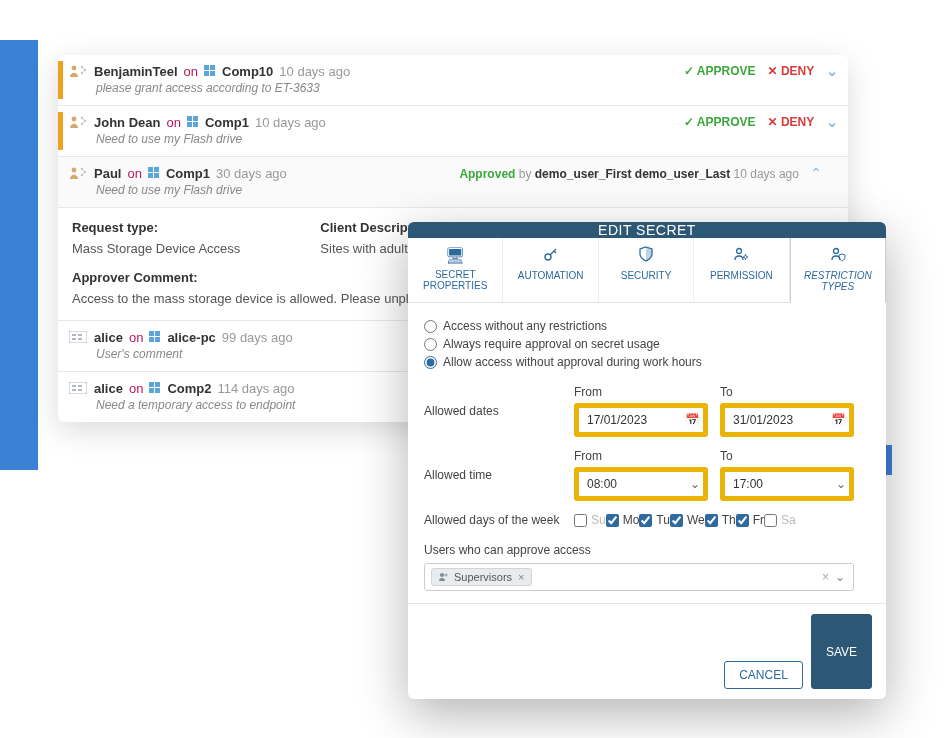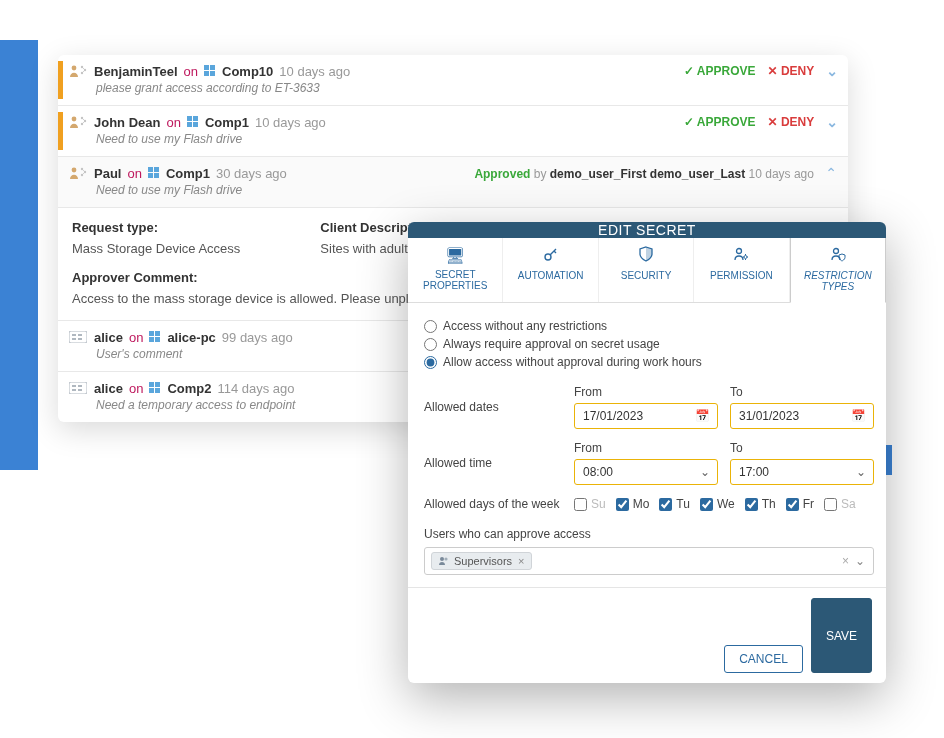--- a/index.html
+++ b/index.html
@@ -28,21 +28,21 @@
 .req-head .host { font-weight: 600; color: #333; }
 .req-head .age { color: #999; }
 .req-msg { font-size: 12px; color: #888; font-style: italic; padding-left: 28px; margin-top: 2px; }
 .req-actions { position: absolute; right: 10px; top: 8px; display: flex; align-items: center; gap: 12px; font-size: 12px; font-weight: 700; }
 .approve { color: #3aa83a; }
 .deny { color: #d93c3c; }
 .chev { color: #8bb8e0; font-size: 14px; cursor: pointer; }
 .req-icon { width: 20px; height: 16px; display: inline-flex; align-items: center; justify-content: center; }
 .person-icon svg, .card-icon svg, .win-icon svg { display: block; }
 
-.approved-status { position: absolute; right: 11px; top: 8px; font-size: 12px; color: #999; }
+.approved-status { position: absolute; right: 26px; top: 8px; font-size: 12px; color: #999; }
 .approved-status .ap { color: #3aa83a; font-weight: 600; }
 .approved-status .who { color: #333; font-weight: 600; }
 
 .details-block { padding: 12px 14px 14px 14px; font-size: 13px; color: #444; border-bottom: 1px solid #e8e8e8; }
 .details-grid { display: flex; gap: 80px; margin-bottom: 14px; }
 .details-grid .col .lbl { font-weight: 600; color: #333; margin-bottom: 6px; }
 .details-grid .col .val { color: #555; }
 .approver-lbl { font-weight: 600; color: #333; margin-bottom: 6px; }
 .approver-txt { color: #555; }
 
@@ -51,33 +51,33 @@
   background: #fff; border-radius: 6px;
   box-shadow: 0 15px 50px rgba(0,0,0,0.3);
   overflow: hidden;
 }
 .modal-header { background: #2c5876; color: #fff; text-align: center; font-size: 14px; font-weight: 500; letter-spacing: 0.5px; }
 .tabs { display: flex; border-bottom: 1px solid #ddd; }
 .tab { flex: 1; text-align: center; padding: 8px 4px 10px 4px; font-size: 10px; color: #2c6aa0; cursor: pointer; border-right: 1px solid #eee; }
 .tab:last-child { border-right: none; font-style: italic; }
 .tab.active { border: 1px solid #ccc; border-bottom: 1px solid #fff; border-top: none; margin-bottom: -1px; background: #fff; }
 .tab-icon { font-size: 16px; display: block; margin-bottom: 4px; color: #2c6aa0; }
-.modal-body { padding: 14px 12px 12px 16px; font-size: 12px; color: #444; }
+.modal-body { padding: 14px 32px 12px 16px; font-size: 12px; color: #444; }
 .radio-group { margin-bottom: 14px; }
 .radio-row { display: flex; align-items: center; gap: 6px; padding: 2px 0; }
 .radio-row input[type="radio"] { accent-color: #2c6aa0; }
 .field-row { display: flex; align-items: center; gap: 10px; margin-bottom: 12px; }
 .field-row .flabel { width: 140px; font-size: 12px; color: #444; }
 .sub-lbl { font-size: 12px; color: #444; margin-bottom: 4px; }
 .two-inputs { display: flex; gap: 12px; }
 .two-inputs .half { flex: 1; }
-.inp { width: 100%; border: 1px solid #eab308; border-radius: 3px; padding: 5px 26px 5px 8px; font-size: 12px; color: #333; position: relative; background: #fff; }
+.inp { width: 100%; border: 5px solid #eab308; border-radius: 3px; padding: 5px 26px 5px 8px; font-size: 12px; color: #333; position: relative; background: #fff; }
 .inp-wrap { position: relative; }
 .inp-ico { position: absolute; right: 8px; top: 50%; transform: translateY(-50%); color: #666; font-size: 12px; pointer-events: none; }
-.days-row { display: flex; align-items: center; gap: 10px; flex-wrap: wrap; }
+.days-row { display: flex; align-items: center; flex-wrap: wrap; }
 .day { display: inline-flex; align-items: center; gap: 4px; font-size: 12px; color: #444; }
 .day input { accent-color: #2c6aa0; }
 .day.disabled { color: #bbb; }
 .users-lbl { font-size: 12px; color: #444; margin: 16px 0 6px 0; }
 .users-select { border: 1px solid #ccc; border-radius: 3px; padding: 4px 28px 4px 6px; display: flex; align-items: center; gap: 6px; position: relative; }
 .tag { background: #e8ecef; border: 1px solid #d0d4d8; border-radius: 3px; padding: 2px 6px; font-size: 11px; color: #555; display: inline-flex; align-items: center; gap: 4px; }
 .tag .x { color: #888; cursor: pointer; margin-left: 2px; }
 .users-select .clear { position: absolute; right: 24px; color: #aaa; cursor: pointer; font-size: 12px; }
 .users-select .dd { position: absolute; right: 8px; color: #888; font-size: 12px; }
 .owners-row { margin-top: 10px; display: flex; align-items: center; gap: 6px; font-size: 12px; }

